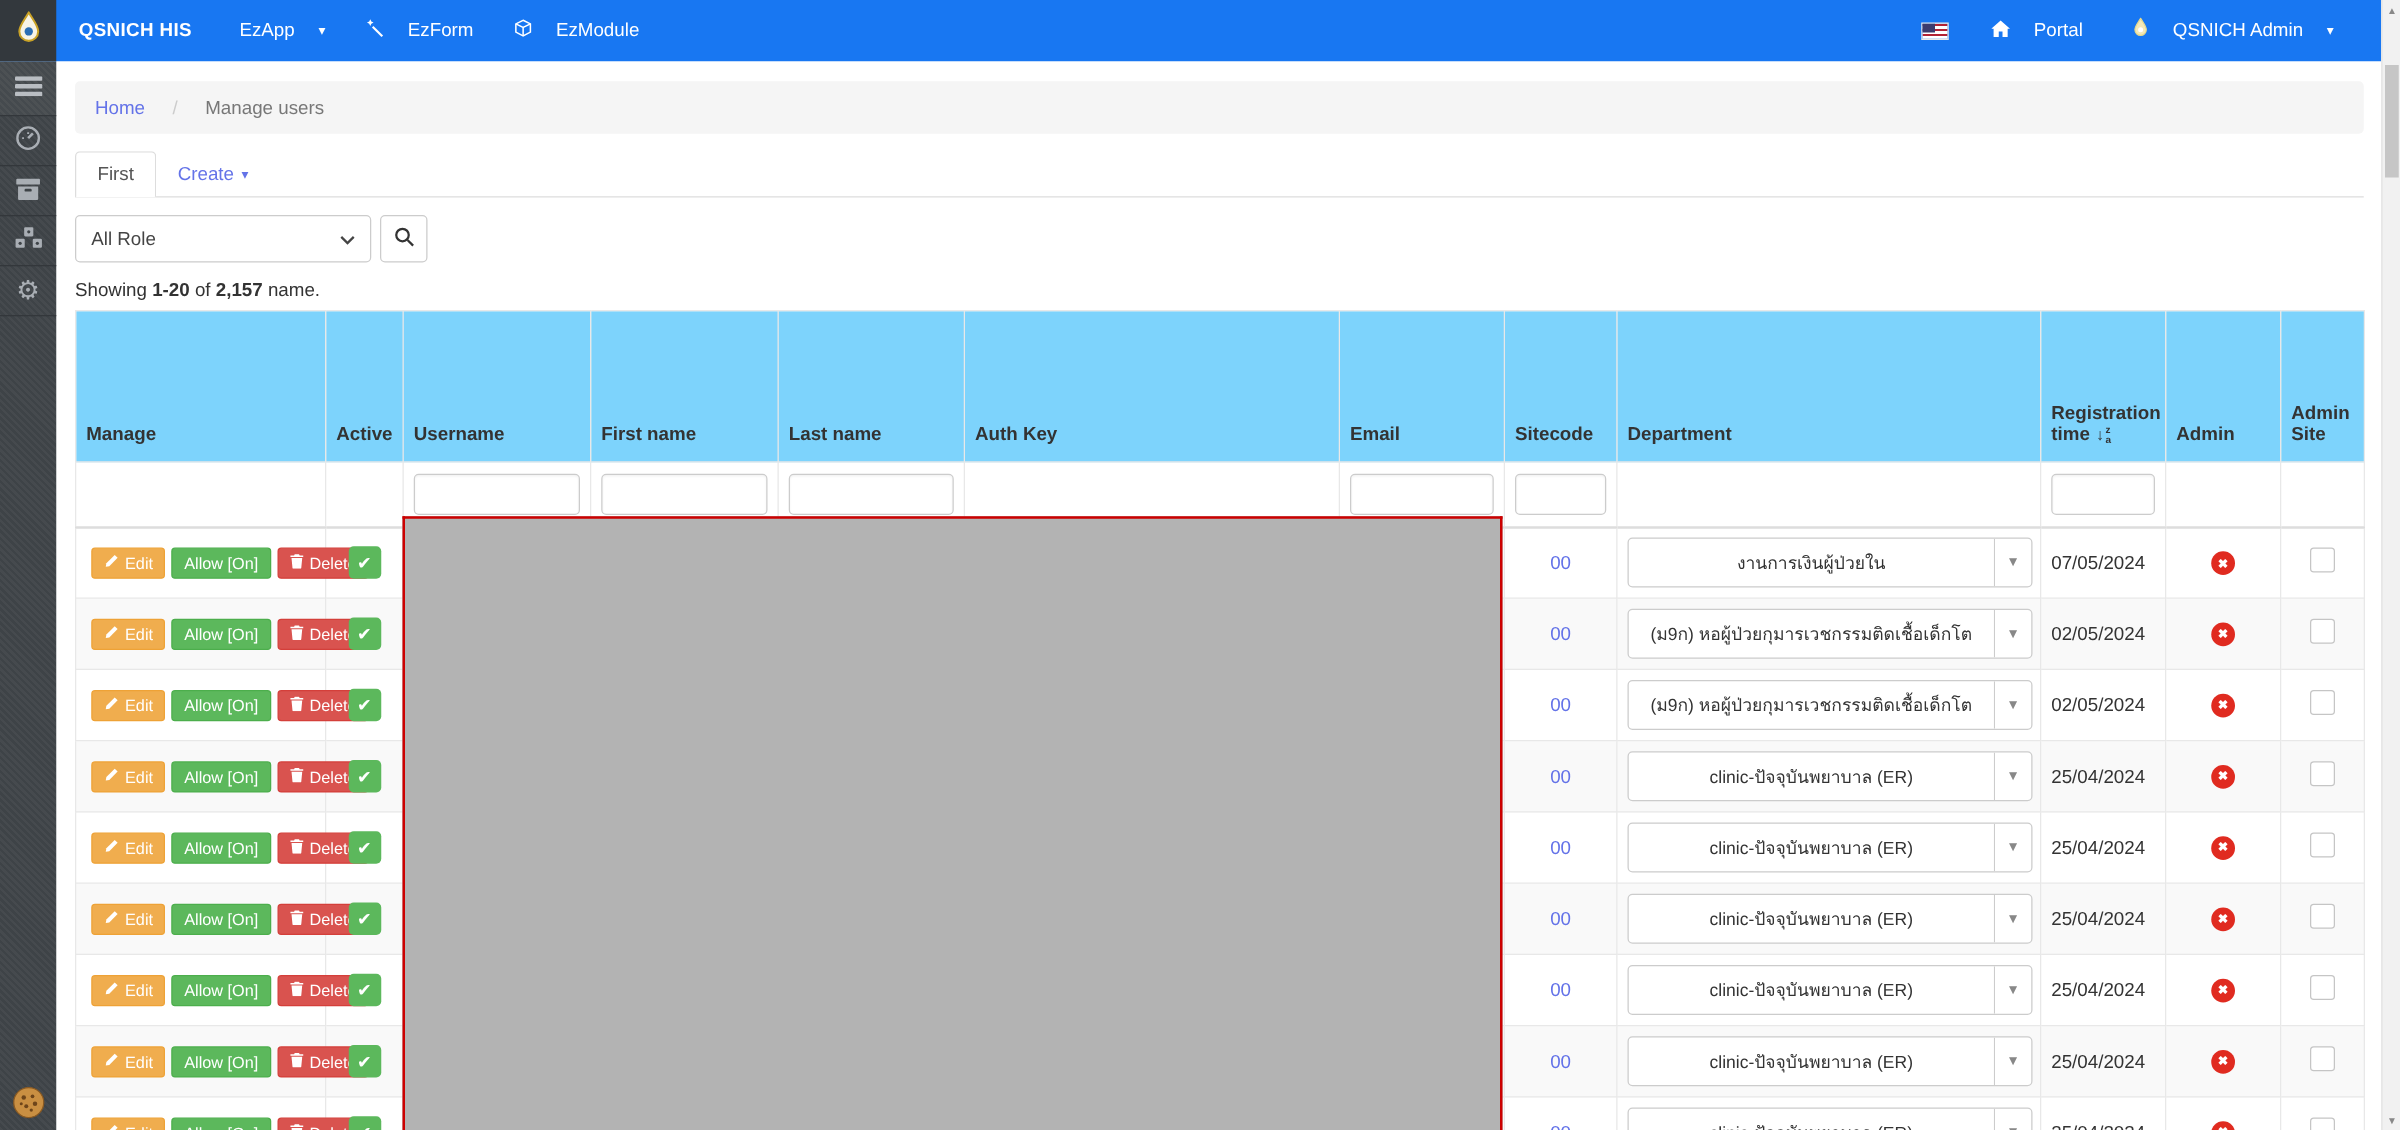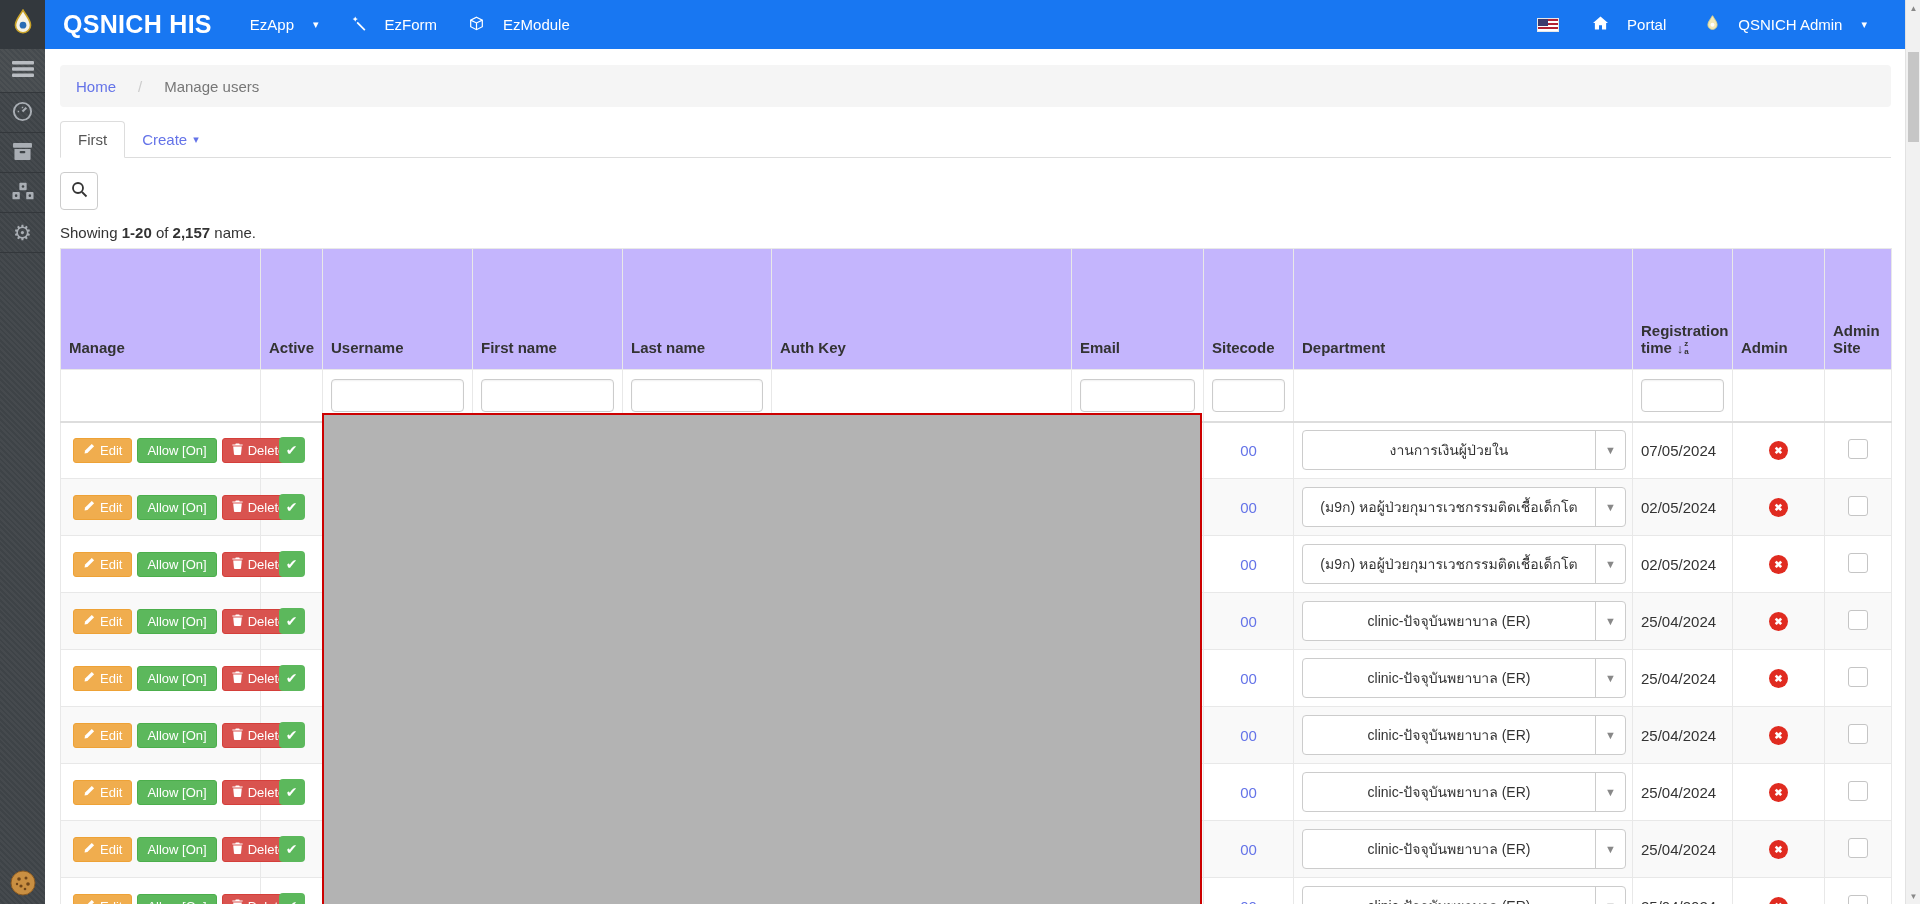--- a/index.html
+++ b/index.html
@@ -4,21 +4,21 @@
 <style>
   * { box-sizing: border-box; margin: 0; padding: 0; }
   html, body { width: 1920px; height: 904px; overflow: hidden; background: #fff;
     font-family: "Liberation Sans", sans-serif; font-size: 15px; color: #333; }
 
   
   .navbar { position: absolute; top: 0; left: 0; width: 1905px; height: 49px;
     background: var(--navbar, #1877f2); display: flex; align-items: center; z-index: 30; }
   .brand-block { width: 45px; height: 49px; background: #33383d; display: flex;
     align-items: center; justify-content: center; flex: 0 0 auto; }
-  .brand-text { color: #fff; font-weight: bold; font-size: 25px; padding: 0 22px 0 18px; letter-spacing: .3px; }
+  .brand-text { color: #fff; font-weight: bold; font-size: 15px; padding: 0 22px 0 18px; letter-spacing: .3px; }
   .nav-item { color: #fff; font-size: 15px; padding: 0 16px; height: 49px; display: flex;
     align-items: center; gap: 19px; cursor: pointer; }
   .caret { font-size: 11px; }
   .nav-right { margin-left: auto; display: flex; align-items: center; gap: 8px; padding-right: 22px; }
   .us-flag { width: 22px; height: 14px; border: 1px solid #e8e8e8; position: relative; flex: 0 0 auto;
     background: repeating-linear-gradient(180deg,#b22234 0 2px,#fff 2px 4px); }
   .us-flag::after { content: ""; position: absolute; left: 0; top: 0; width: 10px; height: 7px; background: #3c3b6e; }
 
   
   .sidebar { position: absolute; top: 49px; left: 0; width: 45px; height: 855px;
@@ -51,21 +51,21 @@
   .search-btn { width: 38px; height: 38px; border: 1px solid #ccc; border-radius: 4px; background: #fff;
     display: flex; align-items: center; justify-content: center; cursor: pointer; }
 
   .summary { margin: 14px 0 7px 0; color: #333; }
   .summary b { font-weight: bold; text-align: right; }
 
   
   table.grid { border-collapse: collapse; table-layout: fixed; width: 1831px; background: #fff; }
   .grid th, .grid td { border: 1px solid #e8e8e8; }
   .grid thead tr.header-row th { height: 121px; vertical-align: bottom; padding: 8px 8px 13px 8px;
-    text-align: left; font-weight: bold; font-size: 15px; color: #333; background: #c4b5fd; margin-top: 37px; }
+    text-align: left; font-weight: bold; font-size: 15px; color: #333; background: #7dd3fc; margin-top: 37px; }
   .grid thead th.sortable { color: var(--link, #6473e8); cursor: pointer; }
   .grid thead th.center { text-align: center; }
   .grid tr.filter-row td { height: 52px; padding: 0 8px; background: #fff; border-bottom: 2px solid #ddd; }
   .filter-input { width: 100%; height: 33px; border: 1px solid #ccc; border-radius: 4px; padding: 0 8px;
     font: inherit; color: #333; box-shadow: inset 0 1px 2px rgba(0,0,0,.06); }
   .grid tbody tr { height: 57px; }
   .grid tbody tr:nth-child(even) { background: #f9f9f9; }
   .grid tbody td { padding: 4px 8px; vertical-align: middle; }
 
   .btn-group { display: flex; gap: 5px; padding-left: 4px; align-items: center; }
@@ -245,20 +245,28 @@
 
   <div class="tabs">
     <div class="tab-active">First</div>
     <div class="tab-link">
       <span>Create</span>
       <span class="caret">▾</span>
     </div>
   </div>
 
   <div class="filter-bar">
+    <div class="role-select">
+      <span>All Role</span>
+      <span class="sel-arrow">
+        <svg width="12" height="8" viewBox="0 0 12 8" fill="none" stroke="#444" stroke-width="1.8">
+            <path d="M1 1.5l5 5 5-5"></path>
+          </svg>
+      </span>
+    </div>
     <button class="search-btn">
       <span>
         <svg width="17" height="17" viewBox="0 0 17 17" fill="none" stroke="#333" stroke-width="1.8">
             <circle cx="7" cy="7" r="5"></circle>
             <path d="M11 11l4.5 4.5"></path>
           </svg>
       </span>
     </button>
   </div>
 

